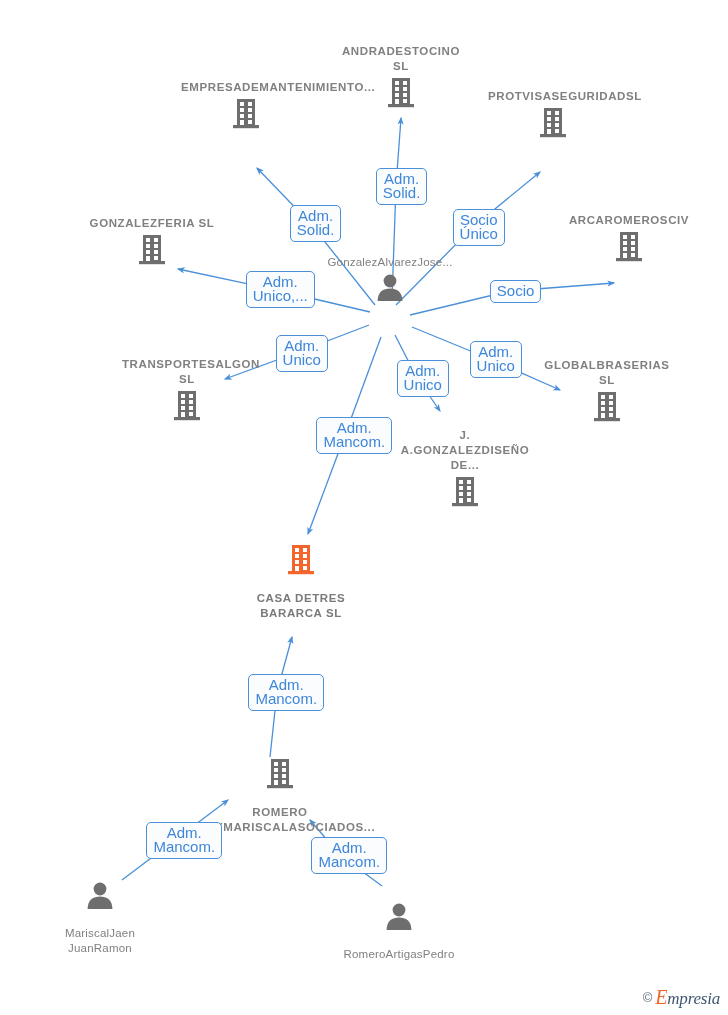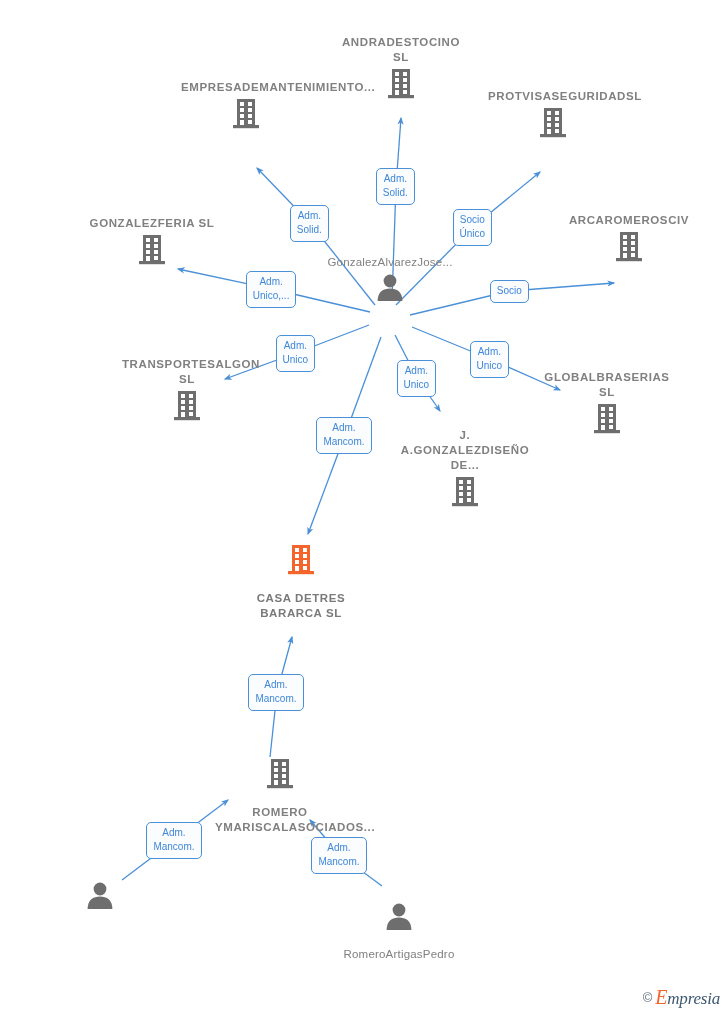--- a/index.html
+++ b/index.html
@@ -60,21 +60,21 @@
   .node.cap-bottom .caption { margin-top: 16px; }
 
   .elabel {
     position: absolute;
     z-index: 4;
     box-sizing: border-box;
     border: 1.3px solid #4a90d9;
     border-radius: 5px;
     background: #fafcfe;
     color: #3f87d8;
-    font-size: 10px;
+    font-size: 15px;
     line-height: 14px;
     text-align: center;
     padding: 3px 6px 4px 6px;
     white-space: nowrap;
   }
   .elabel span { display: block; }
 
   .wm {
     position: absolute;
     right: 8px;
@@ -143,21 +143,21 @@
       <line x1="277" y1="692" x2="292" y2="637" stroke="#4a90d9" stroke-width="1.3" marker-end="url(#arrow)"></line>
       <g></g>
       <line x1="122" y1="880" x2="175" y2="840" stroke="#4a90d9" stroke-width="1.3"></line>
       <line x1="175" y1="840" x2="228" y2="800" stroke="#4a90d9" stroke-width="1.3" marker-end="url(#arrow)"></line>
       <g></g>
       <line x1="382" y1="886" x2="340" y2="855" stroke="#4a90d9" stroke-width="1.3"></line>
       <line x1="340" y1="855" x2="310" y2="820" stroke="#4a90d9" stroke-width="1.3" marker-end="url(#arrow)"></line>
     </svg>
 
   <div id="nodes-layer">
-      <div class="node company cap-top" style="left: 401px; top: 35px;">
+      <div class="node company cap-top" style="left: 401px; top: 44px;">
         <span class="caption"><span>ANDRADES</span><span>TOCINO  SL</span></span>
         <span class="ico"><svg width="30" height="32" viewBox="0 0 30 32" xmlns="http://www.w3.org/2000/svg">
             <rect x="6" y="2" width="18" height="26" fill="#6e6e6e"></rect>
             <rect x="2" y="28" width="26" height="3.2" fill="#6e6e6e"></rect>
             <rect x="9" y="5" width="4" height="4" fill="#fff"></rect>
             <rect x="17" y="5" width="4" height="4" fill="#fff"></rect>
             <rect x="9" y="11" width="4" height="4" fill="#fff"></rect>
             <rect x="17" y="11" width="4" height="4" fill="#fff"></rect>
             <rect x="9" y="17" width="4" height="4" fill="#fff"></rect>
             <rect x="17" y="17" width="4" height="4" fill="#fff"></rect>
@@ -233,21 +233,21 @@
             <rect x="9" y="5" width="4" height="4" fill="#fff"></rect>
             <rect x="17" y="5" width="4" height="4" fill="#fff"></rect>
             <rect x="9" y="11" width="4" height="4" fill="#fff"></rect>
             <rect x="17" y="11" width="4" height="4" fill="#fff"></rect>
             <rect x="9" y="17" width="4" height="4" fill="#fff"></rect>
             <rect x="17" y="17" width="4" height="4" fill="#fff"></rect>
             <rect x="9" y="23" width="4" height="5" fill="#fff"></rect>
             <rect x="17" y="23" width="4" height="4" fill="#fff"></rect>
           </svg></span>
       </div>
-      <div class="node company cap-top" style="left: 607px; top: 370px;">
+      <div class="node company cap-top" style="left: 607px; top: 358px;">
         <span class="caption"><span>GLOBAL</span><span>BRASERIAS  SL</span></span>
         <span class="ico"><svg width="30" height="32" viewBox="0 0 30 32" xmlns="http://www.w3.org/2000/svg">
             <rect x="6" y="2" width="18" height="26" fill="#6e6e6e"></rect>
             <rect x="2" y="28" width="26" height="3.2" fill="#6e6e6e"></rect>
             <rect x="9" y="5" width="4" height="4" fill="#fff"></rect>
             <rect x="17" y="5" width="4" height="4" fill="#fff"></rect>
             <rect x="9" y="11" width="4" height="4" fill="#fff"></rect>
             <rect x="17" y="11" width="4" height="4" fill="#fff"></rect>
             <rect x="9" y="17" width="4" height="4" fill="#fff"></rect>
             <rect x="17" y="17" width="4" height="4" fill="#fff"></rect>
@@ -305,20 +305,21 @@
             <rect x="9" y="23" width="4" height="5" fill="#fff"></rect>
             <rect x="17" y="23" width="4" height="4" fill="#fff"></rect>
           </svg></span>
         <span class="caption"><span>ROMERO Y</span><span>MARISCAL</span><span>ASOCIADOS...</span></span>
       </div>
       <div class="node person cap-bottom" style="left: 100px; top: 880px;">
         <span class="ico"><svg width="30" height="30" viewBox="0 0 30 30" xmlns="http://www.w3.org/2000/svg">
             <circle cx="15" cy="9" r="6.4" fill="#6e6e6e"></circle>
             <path d="M2.6 29 C2.6 19.8 8.2 16.4 15 16.4 C21.8 16.4 27.4 19.8 27.4 29 Z" fill="#6e6e6e"></path>
           </svg></span>
+        <span class="caption"><span>Mariscal</span><span>Jaen Juan</span><span>Ramon</span></span>
       </div>
       <div class="node person cap-bottom" style="left: 399px; top: 901px;">
         <span class="ico"><svg width="30" height="30" viewBox="0 0 30 30" xmlns="http://www.w3.org/2000/svg">
             <circle cx="15" cy="9" r="6.4" fill="#6e6e6e"></circle>
             <path d="M2.6 29 C2.6 19.8 8.2 16.4 15 16.4 C21.8 16.4 27.4 19.8 27.4 29 Z" fill="#6e6e6e"></path>
           </svg></span>
         <span class="caption"><span>Romero</span><span>Artigas</span><span>Pedro</span></span>
       </div>
     </div>
   <div id="labels-layer">

